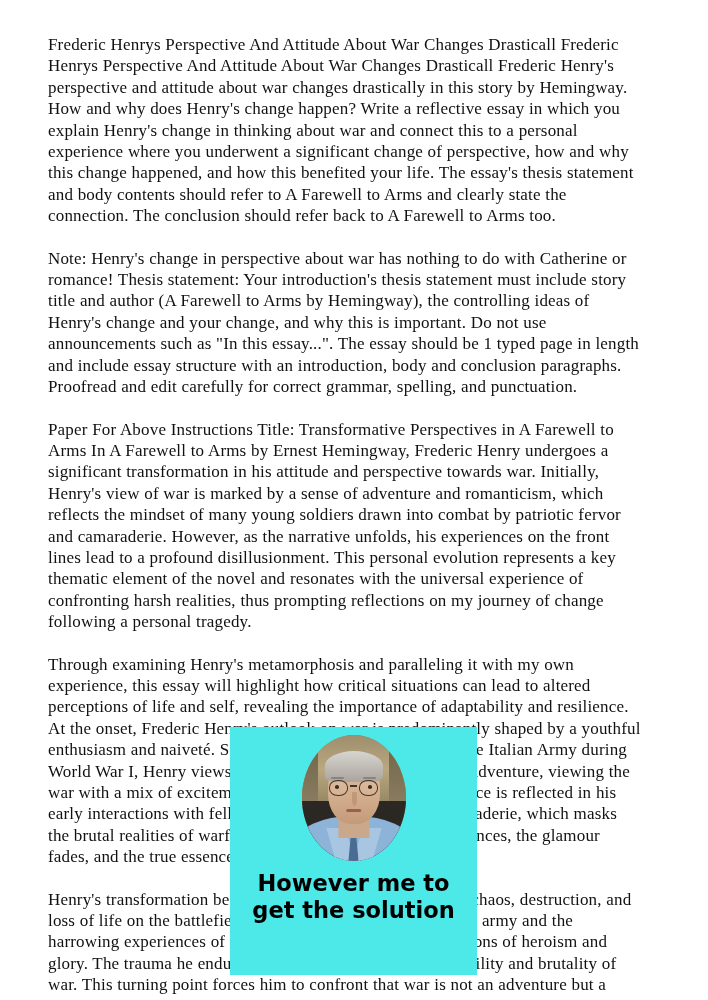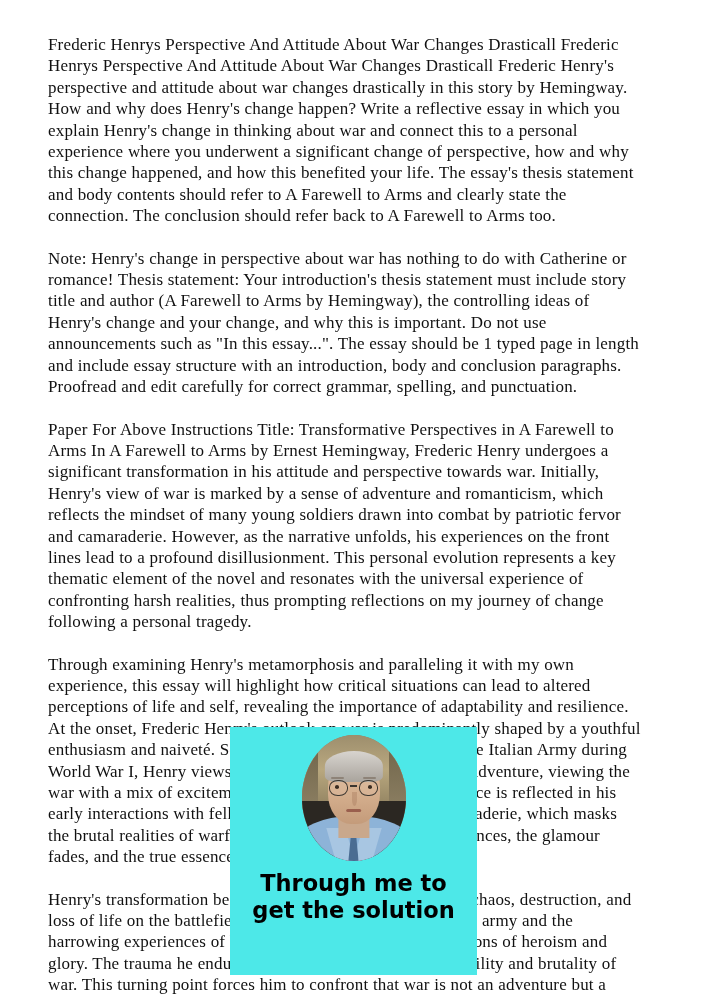--- a/index.html
+++ b/index.html
@@ -220,17 +220,17 @@
       <div class="photo-brow-r"></div>
       <div class="photo-glass-l"></div>
       <div class="photo-glass-r"></div>
       <div class="photo-bridge"></div>
       <div class="photo-eye-l"></div>
       <div class="photo-eye-r"></div>
       <div class="photo-nose"></div>
       <div class="photo-mouth"></div>
     </div>
 
-    <div class="promo-line1">Through me to</div>
+    <div class="promo-line1">However me to</div>
     <div class="promo-line2">get the solution</div>
   </div>
 
 </div>
 
 </body></html>

